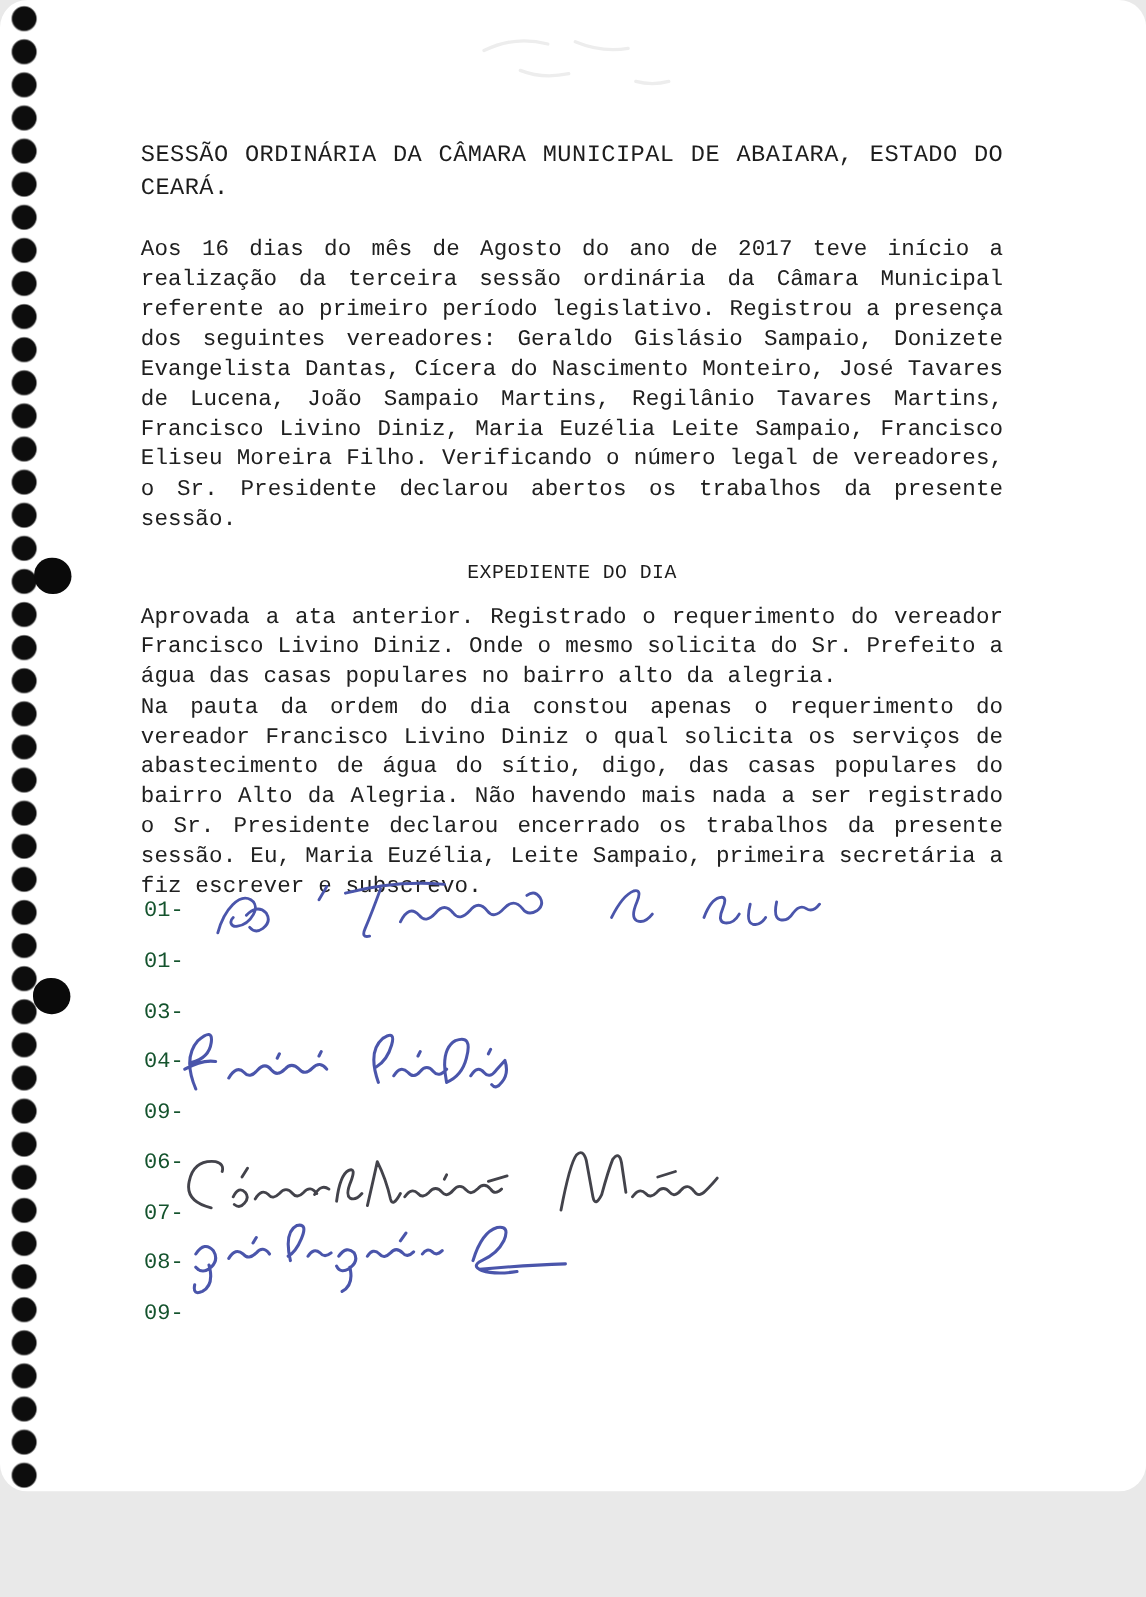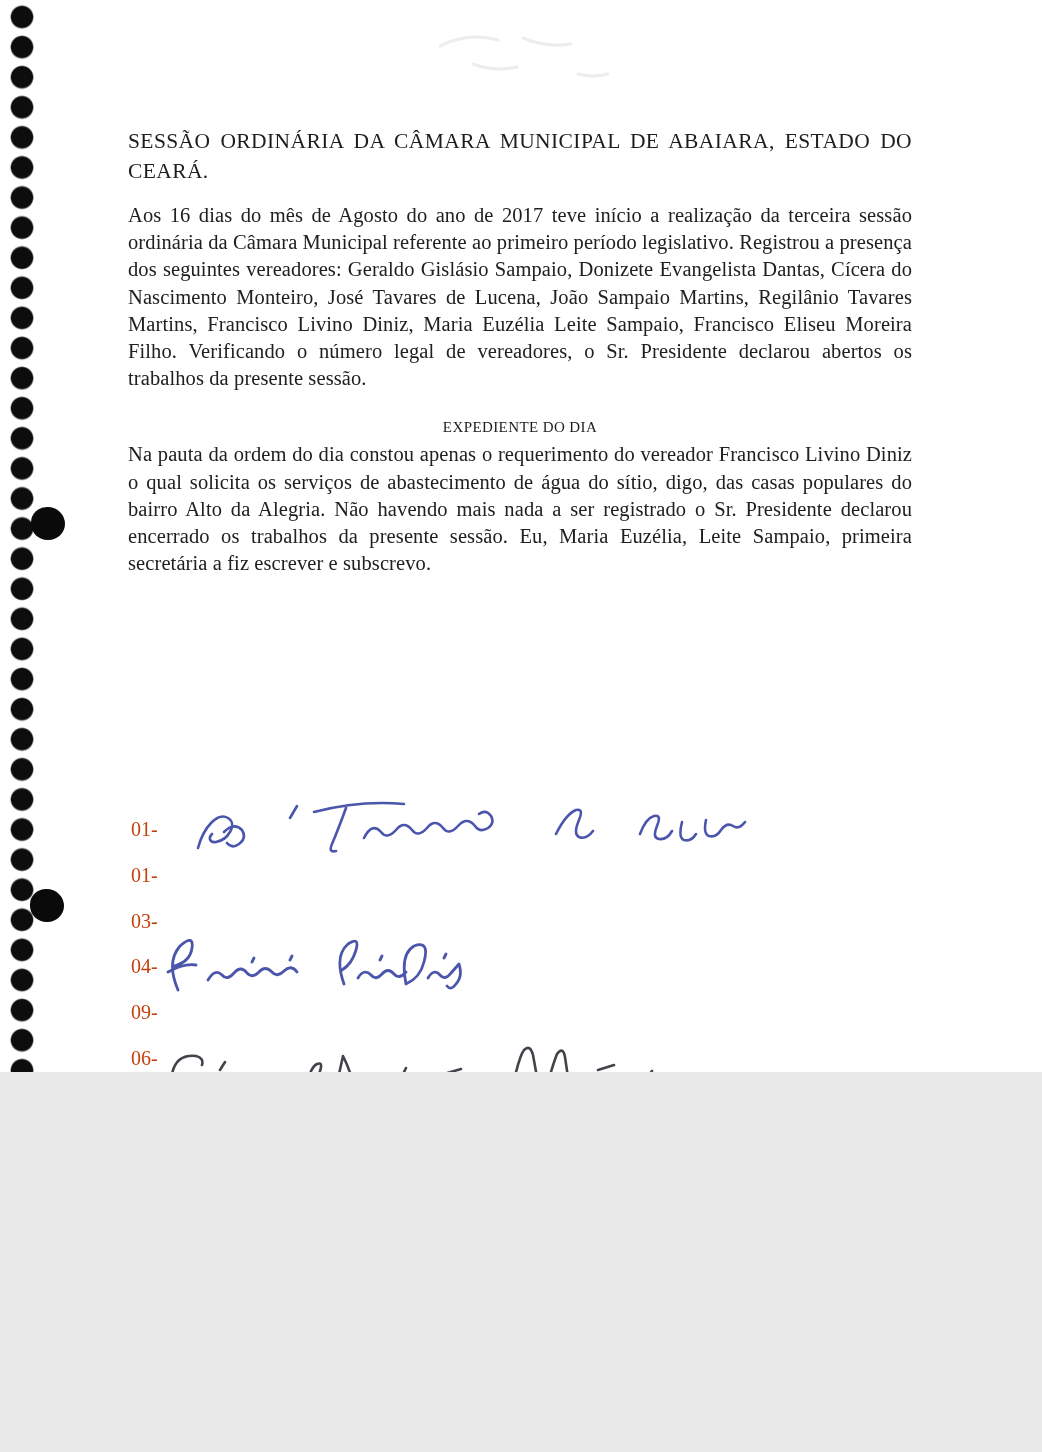--- a/index.html
+++ b/index.html
@@ -1,19 +1,20 @@
 <!DOCTYPE html>
 <html><head>
 <meta charset="utf-8">
 <style>
   html,body { margin:0; padding:0; background:#e9e9e9; }
   .page {
-    position:relative; width:1042px; height:1072px; background:#ffffff;
-    overflow:hidden; font-family:Liberation Serif, serif; color:#212121;
+    position:relative; width:1042px; height:1356px; background:#ffffff;
+    overflow:hidden; font-family:Liberation Mono, monospace; color:#212121;
     margin:0 auto;
+    border-radius:25px;
   }
   
   .binding-dots {
     position:absolute; left:4px; top:2px; width:36px; height:1450px;
     background-image: radial-gradient(circle at 18px 15px, #0d0d0d 10.5px, rgba(13,13,13,0) 12px);
     background-size: 36px 30.1px; background-repeat: repeat-y;
   }
   .punch-hole {
     position:absolute; background:#0a0a0a; border-radius:48% 52% 50% 50%;
   }
@@ -22,33 +23,33 @@
 
   .content { position:absolute; left:128px; top:0; width:784px; }
   .doc-title {
     margin:126px 0 0; font-size:21.5px; line-height:30px; font-weight:400;
     letter-spacing:0.4px; text-align:justify; color:#1d1d1d;
   }
   .para {
     margin:0; font-size:20.5px; line-height:27.2px; text-align:justify;
     letter-spacing:0.1px; color:#202020;
   }
-  .para.opening { margin-top:16px; }
+  .para.opening { margin-top:28px; }
   .section-heading {
-    margin:0; font-size:15px; line-height:27px; font-weight:400;
+    margin:0; font-size:18px; line-height:27px; font-weight:400;
     text-align:center; letter-spacing:0.4px; color:#1d1d1d;
   }
   .section-heading.expediente { margin-top:22px; }
   .para.expediente-body { margin-top:13px; }
   .section-heading.ordem { margin-top:27px; }
   .para.ordem-body { margin-top:0; }
 
   .sig-list {
     position:absolute; left:131px; top:818px; margin:0; padding:0; list-style:none;
-    font-size:20px; color:#c2410c;
+    font-size:20px; color:#14532d;
   }
   .sig-list li { height:45.75px; line-height:22px; }
 
   .signature { position:absolute; }
   .signature svg { display:block; overflow:visible; }
   .signature path { fill:none; stroke-linecap:round; stroke-linejoin:round; }
 
   .scan-artifact { position:absolute; left:428px; top:16px; }
   .scan-artifact path { fill:none; stroke:#ededed; stroke-width:3; stroke-linecap:round; }
 </style>
@@ -66,20 +67,21 @@
       <path d="M12,30 q28,-14 58,-6 M95,22 q24,10 48,6 M45,48 q20,8 44,3 M150,58 q15,4 30,0"></path>
     </svg>
   </div>
 
   <div class="content">
     <h1 class="doc-title">SESSÃO ORDINÁRIA DA CÂMARA MUNICIPAL DE ABAIARA, ESTADO DO CEARÁ.</h1>
 
     <p class="para opening">Aos 16 dias do mês de Agosto do ano de 2017 teve início a realização da terceira sessão ordinária da Câmara Municipal referente ao primeiro período legislativo. Registrou a presença dos seguintes vereadores: Geraldo Gislásio Sampaio, Donizete Evangelista Dantas, Cícera do Nascimento Monteiro, José Tavares de Lucena, João Sampaio Martins, Regilânio Tavares Martins, Francisco Livino Diniz, Maria Euzélia Leite Sampaio, Francisco Eliseu Moreira Filho. Verificando o número legal de vereadores, o Sr. Presidente declarou abertos os trabalhos da presente sessão.</p>
 
     <h2 class="section-heading expediente">EXPEDIENTE DO DIA</h2>
+    <p class="para expediente-body">Aprovada a ata anterior. Registrado o requerimento do vereador Francisco Livino Diniz. Onde o mesmo solicita do Sr. Prefeito a água das casas populares no bairro alto da alegria.</p>
 
     <p class="para ordem-body">Na pauta da ordem do dia constou apenas o requerimento do vereador Francisco Livino Diniz o qual solicita os serviços de abastecimento de água do sítio, digo, das casas populares do bairro Alto da Alegria. Não havendo mais nada a ser registrado o Sr. Presidente declarou encerrado os trabalhos da presente sessão. Eu, Maria Euzélia, Leite Sampaio, primeira secretária a fiz escrever e subscrevo.</p>
   </div>
 
   <ol class="sig-list">
     <li><span>01-</span></li>
     <li><span>01-</span></li>
     <li><span>03-</span></li>
     <li><span>04-</span></li>
     <li><span>09-</span></li>

